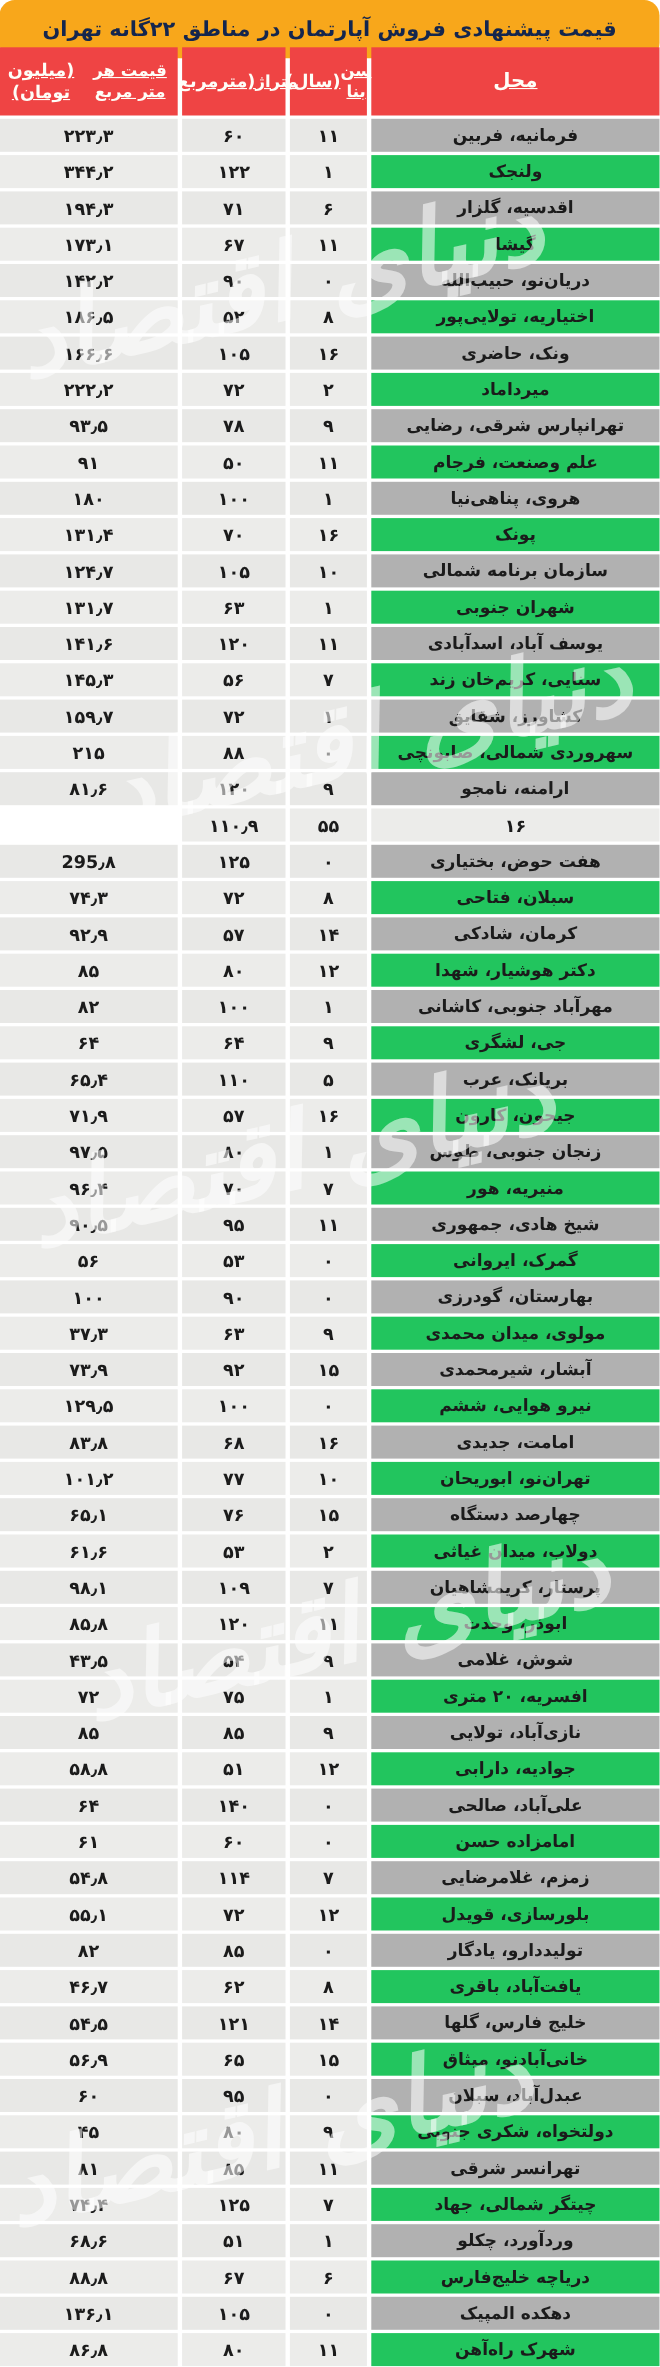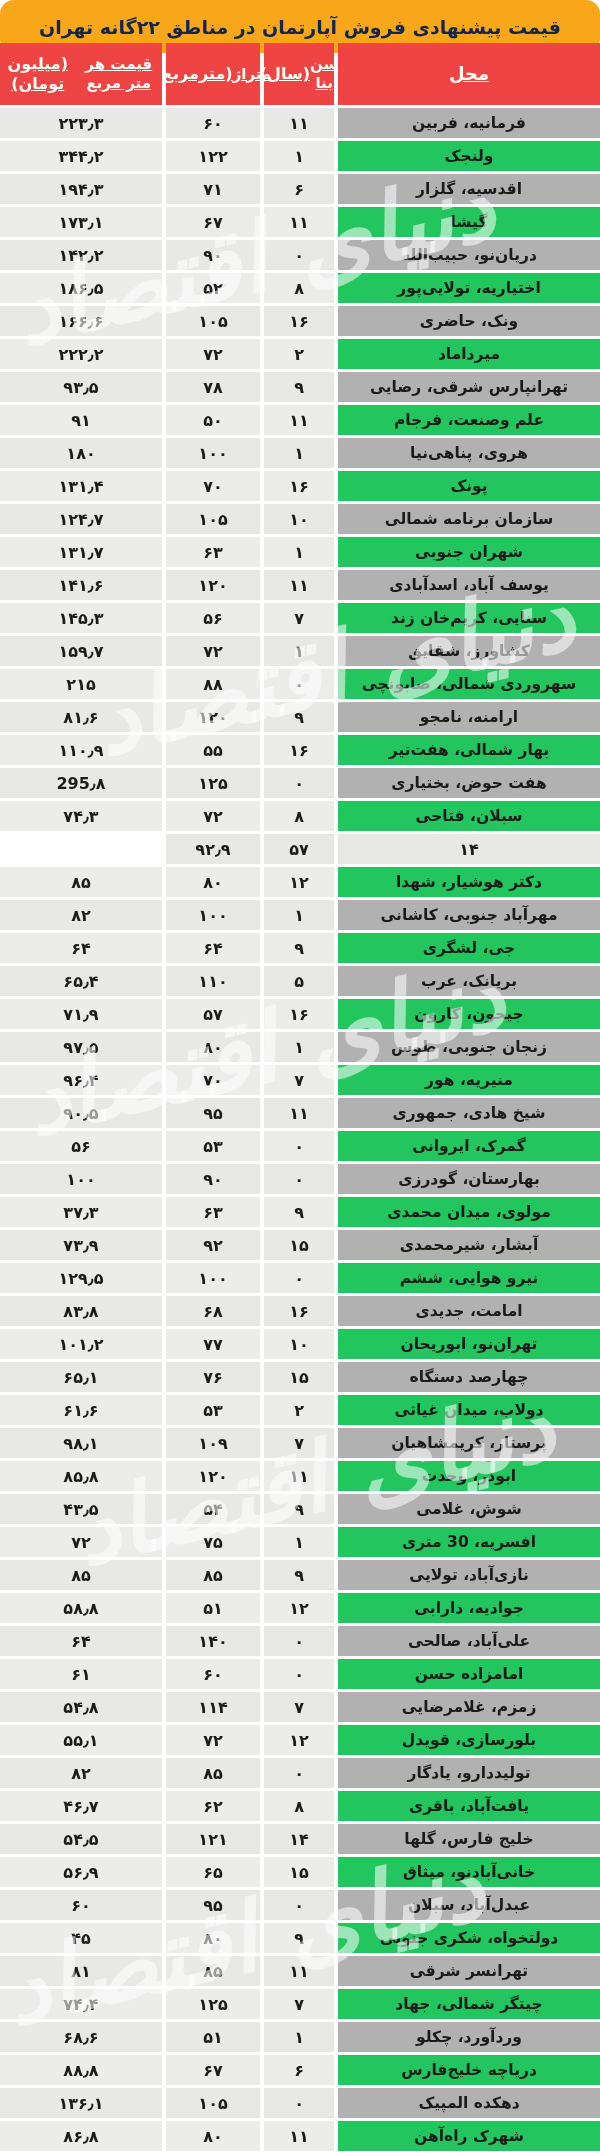--- a/index.html
+++ b/index.html
@@ -218,41 +218,41 @@
   </div>
 
   <div class="row grid-row">
     <div class="cell loc">ارامنه، نامجو</div>
     <div class="cell num">۹</div>
     <div class="cell num">۱۲۰</div>
     <div class="cell num">۸۱٫۶</div>
   </div>
 
   <div class="row grid-row alt">
-    <div class="cell loc">بهار شمالی، هفت‌تیر</div>
     <div class="cell num">۱۶</div>
     <div class="cell num">۵۵</div>
     <div class="cell num">۱۱۰٫۹</div>
   </div>
 
   <div class="row grid-row">
     <div class="cell loc">هفت حوض، بختیاری</div>
     <div class="cell num">۰</div>
     <div class="cell num">۱۲۵</div>
     <div class="cell num">295٫۸</div>
   </div>
 
   <div class="row grid-row alt">
     <div class="cell loc">سبلان، فتاحی</div>
     <div class="cell num">۸</div>
     <div class="cell num">۷۲</div>
     <div class="cell num">۷۴٫۳</div>
   </div>
 
   <div class="row grid-row">
+    <div class="cell loc">کرمان، شادکی</div>
     <div class="cell num">۱۴</div>
     <div class="cell num">۵۷</div>
     <div class="cell num">۹۲٫۹</div>
   </div>
 
   <div class="row grid-row alt">
     <div class="cell loc">دکتر هوشیار، شهدا</div>
     <div class="cell num">۱۲</div>
     <div class="cell num">۸۰</div>
     <div class="cell num">۸۵</div>
@@ -385,21 +385,21 @@
   </div>
 
   <div class="row grid-row">
     <div class="cell loc">شوش، غلامی</div>
     <div class="cell num">۹</div>
     <div class="cell num">۵۴</div>
     <div class="cell num">۴۳٫۵</div>
   </div>
 
   <div class="row grid-row alt">
-    <div class="cell loc">افسریه، 30 متری</div>
+    <div class="cell loc">افسریه، ۲۰ متری</div>
     <div class="cell num">۱</div>
     <div class="cell num">۷۵</div>
     <div class="cell num">۷۲</div>
   </div>
 
   <div class="row grid-row">
     <div class="cell loc">نازی‌آباد، تولایی</div>
     <div class="cell num">۹</div>
     <div class="cell num">۸۵</div>
     <div class="cell num">۸۵</div>

